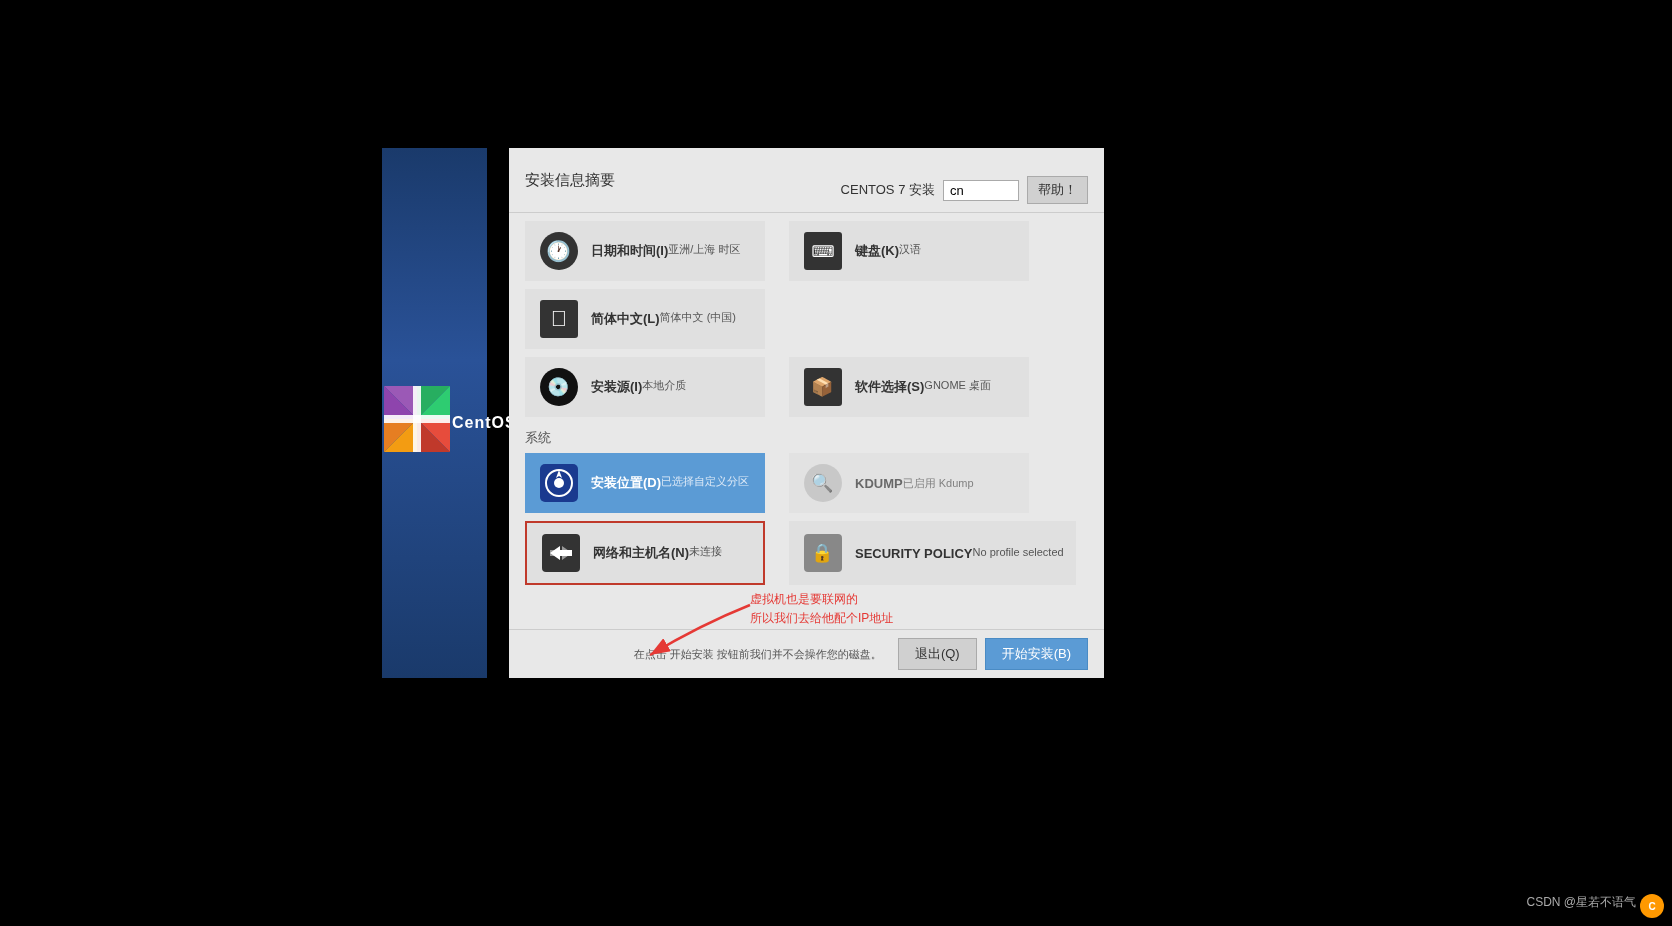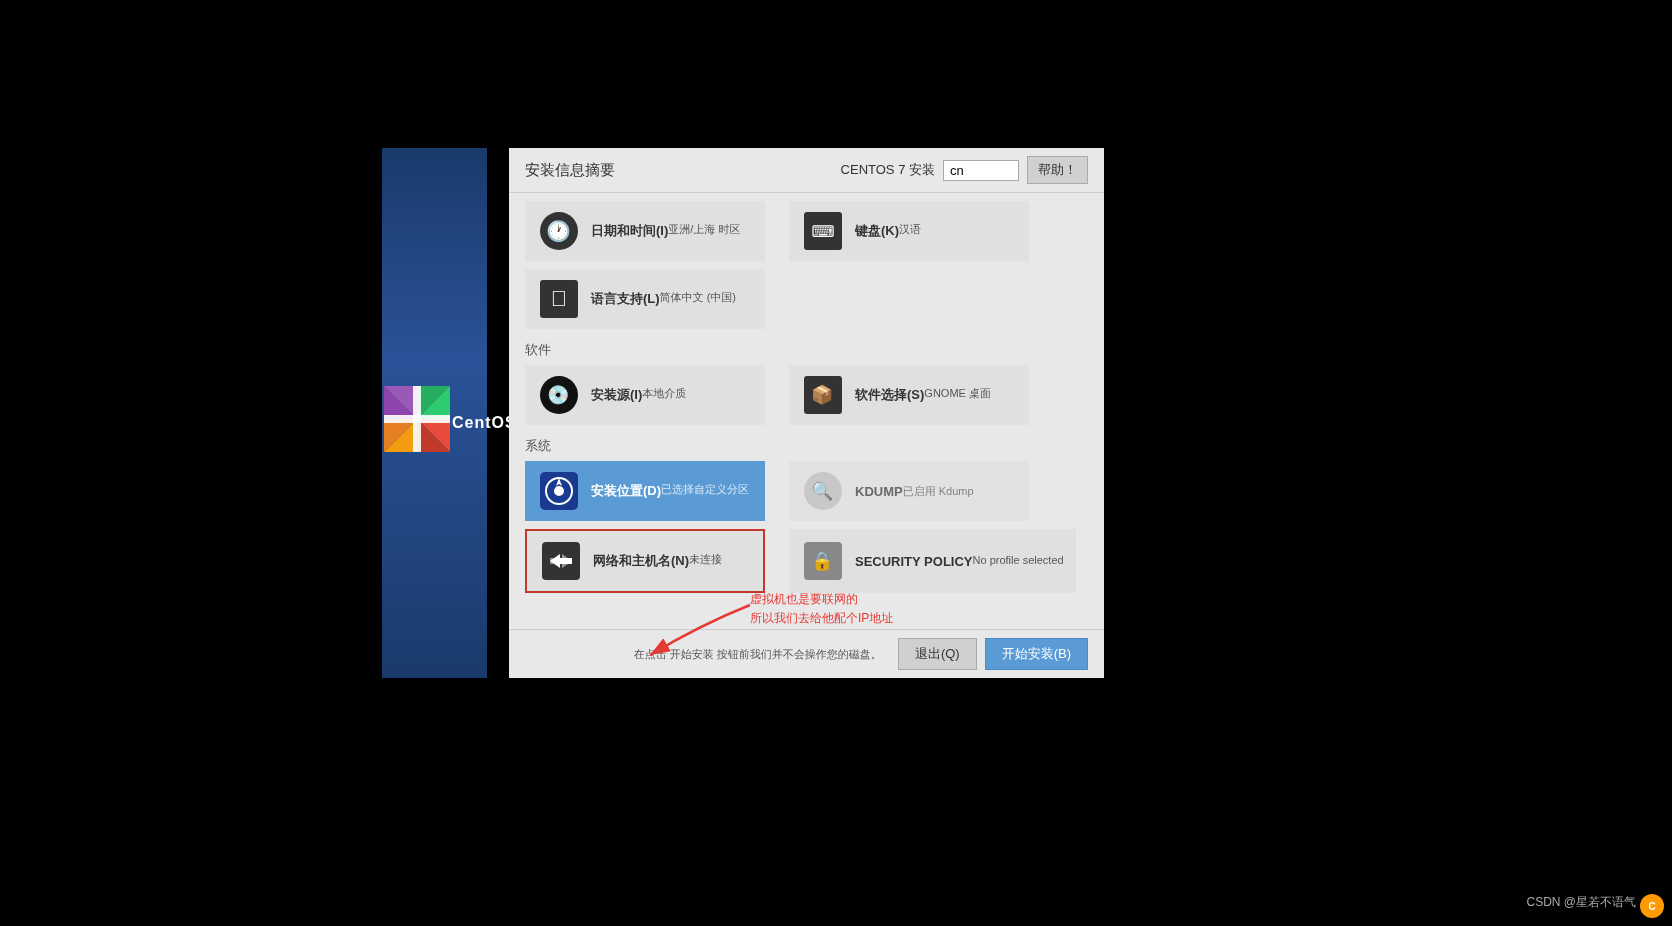--- a/index.html
+++ b/index.html
@@ -60,20 +60,21 @@
     .header-title {
       font-size: 15px;
       font-weight: normal;
       color: #333;
     }
 
     .header-right {
       display: flex;
       align-items: center;
       gap: 8px;
+      margin-top: 20px;
     }
 
     .lang-input {
       border: 1px solid #aaa;
       padding: 2px 6px;
       font-size: 13px;
       background: white;
       width: 76px;
     }
 
@@ -371,27 +372,26 @@
         </div>
       </div>
     </div>
 
     <div class="grid-row">
       <div class="tile">
         <div class="tile-icon">
           <div class="icon-lang" style="font-size:22px;"></div>
         </div>
         <div class="tile-text">
-          <span class="tile-title">语言支持(L)</span>
+          <span class="tile-title">简体中文(L)</span>
           <span class="tile-subtitle">简体中文 (中国)</span>
         </div>
       </div>
     </div>
 
-    <div class="section-label">软件</div>
     <div class="grid-row">
       <div class="tile">
         <div class="tile-icon">
           <div class="icon-install-src">💿</div>
         </div>
         <div class="tile-text">
           <span class="tile-title">安装源(I)</span>
           <span class="tile-subtitle">本地介质</span>
         </div>
       </div>

